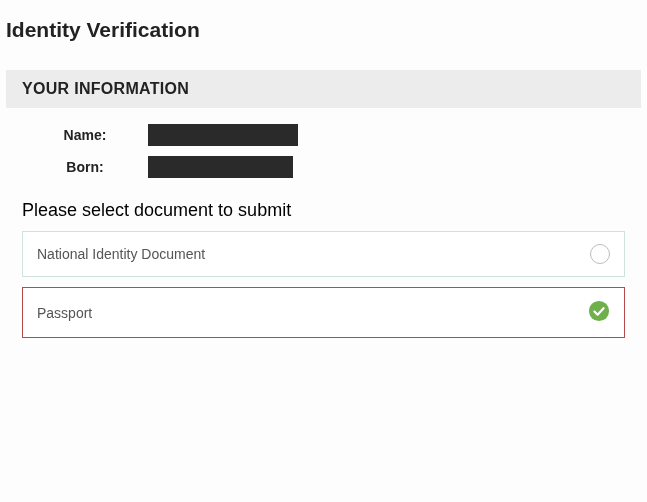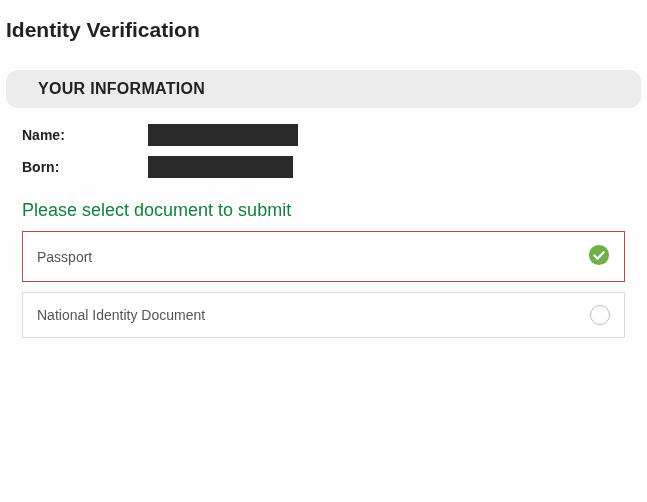--- a/index.html
+++ b/index.html
@@ -21,51 +21,51 @@
     margin-bottom: 28px;
   }
   .intro {
     font-size: 14px;
     color: #555;
     line-height: 1.45;
     margin-bottom: 22px;
   }
   .info-header {
     background: #ececec;
-    padding: 10px 32px;
+    padding: 10px 16px;
     font-size: 16px;
     font-weight: 700;
     color: #222;
     letter-spacing: 0.3px;
-    border-radius: 12px;
   }
   .info-body {
     padding: 16px 16px 8px 16px;
   }
   .info-row {
     display: flex;
     align-items: center;
     margin-bottom: 10px;
     font-size: 14px;
     color: #222;
   }
   .info-label {
     width: 126px;
     font-weight: 700;
+    text-align: center;
   }
   .redact {
     background: #2a2a2a;
     height: 22px;
   }
   .redact.w1 { width: 150px; }
   .redact.w2 { width: 145px; }
   .redact.w3 { width: 250px; }
   .select-title {
     font-size: 18px;
-    color: #15803d;
+    color: #000000;
     margin: 4px 0 10px 16px;
     font-weight: 400;
   }
   .options {
     padding: 0 16px;
   }
   .option {
     border: 1px solid #cfe3db;
     padding: 12px 14px;
     display: flex;
@@ -109,31 +109,31 @@
     <div class="info-row">
       <div class="info-label">Born:</div>
       <div class="redact w2"></div>
     </div>
   </div>
 
   <div class="select-title">Please select document to submit</div>
 
   <div class="options">
 
+    <div class="option">
+      <span>National Identity Document</span>
+      <span class="radio-empty"></span>
+    </div>
+
     <div class="option selected">
       <span>Passport</span>
       <span>
         <svg class="check-icon" viewBox="0 0 24 24">
           <circle cx="12" cy="12" r="11" fill="#6fb04a"></circle>
           <path d="M7 12.5 L10.5 16 L17 9" stroke="#fff" stroke-width="2.4" fill="none" stroke-linecap="round" stroke-linejoin="round"></path>
         </svg>
       </span>
     </div>
 
-    <div class="option">
-      <span>National Identity Document</span>
-      <span class="radio-empty"></span>
-    </div>
-
 
   </div>
 
 </div>
 
 </body></html>

